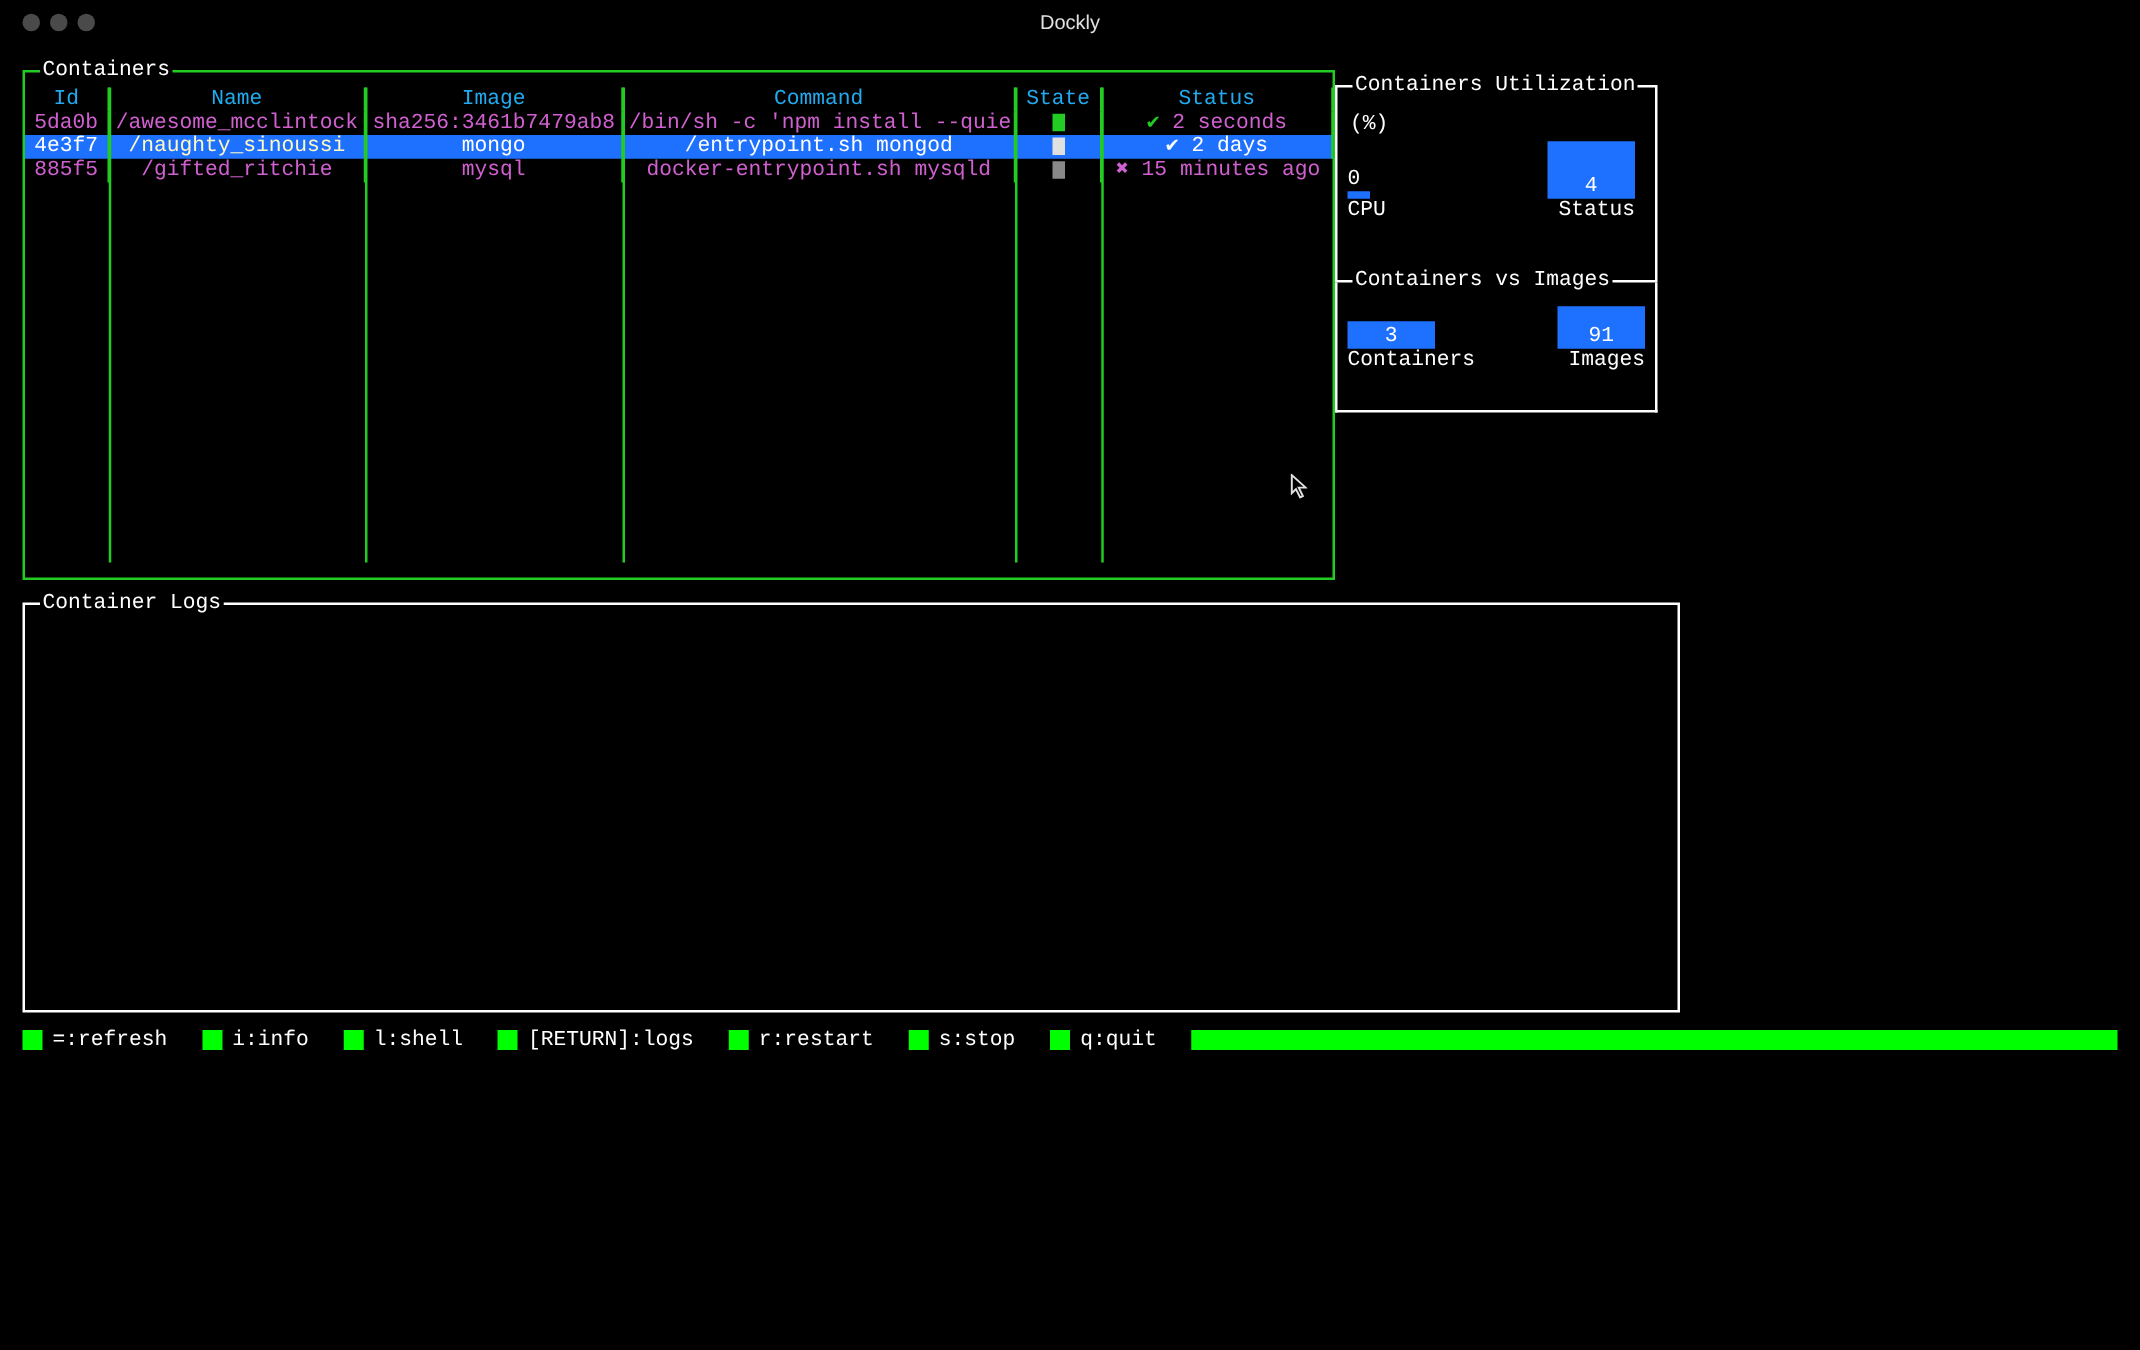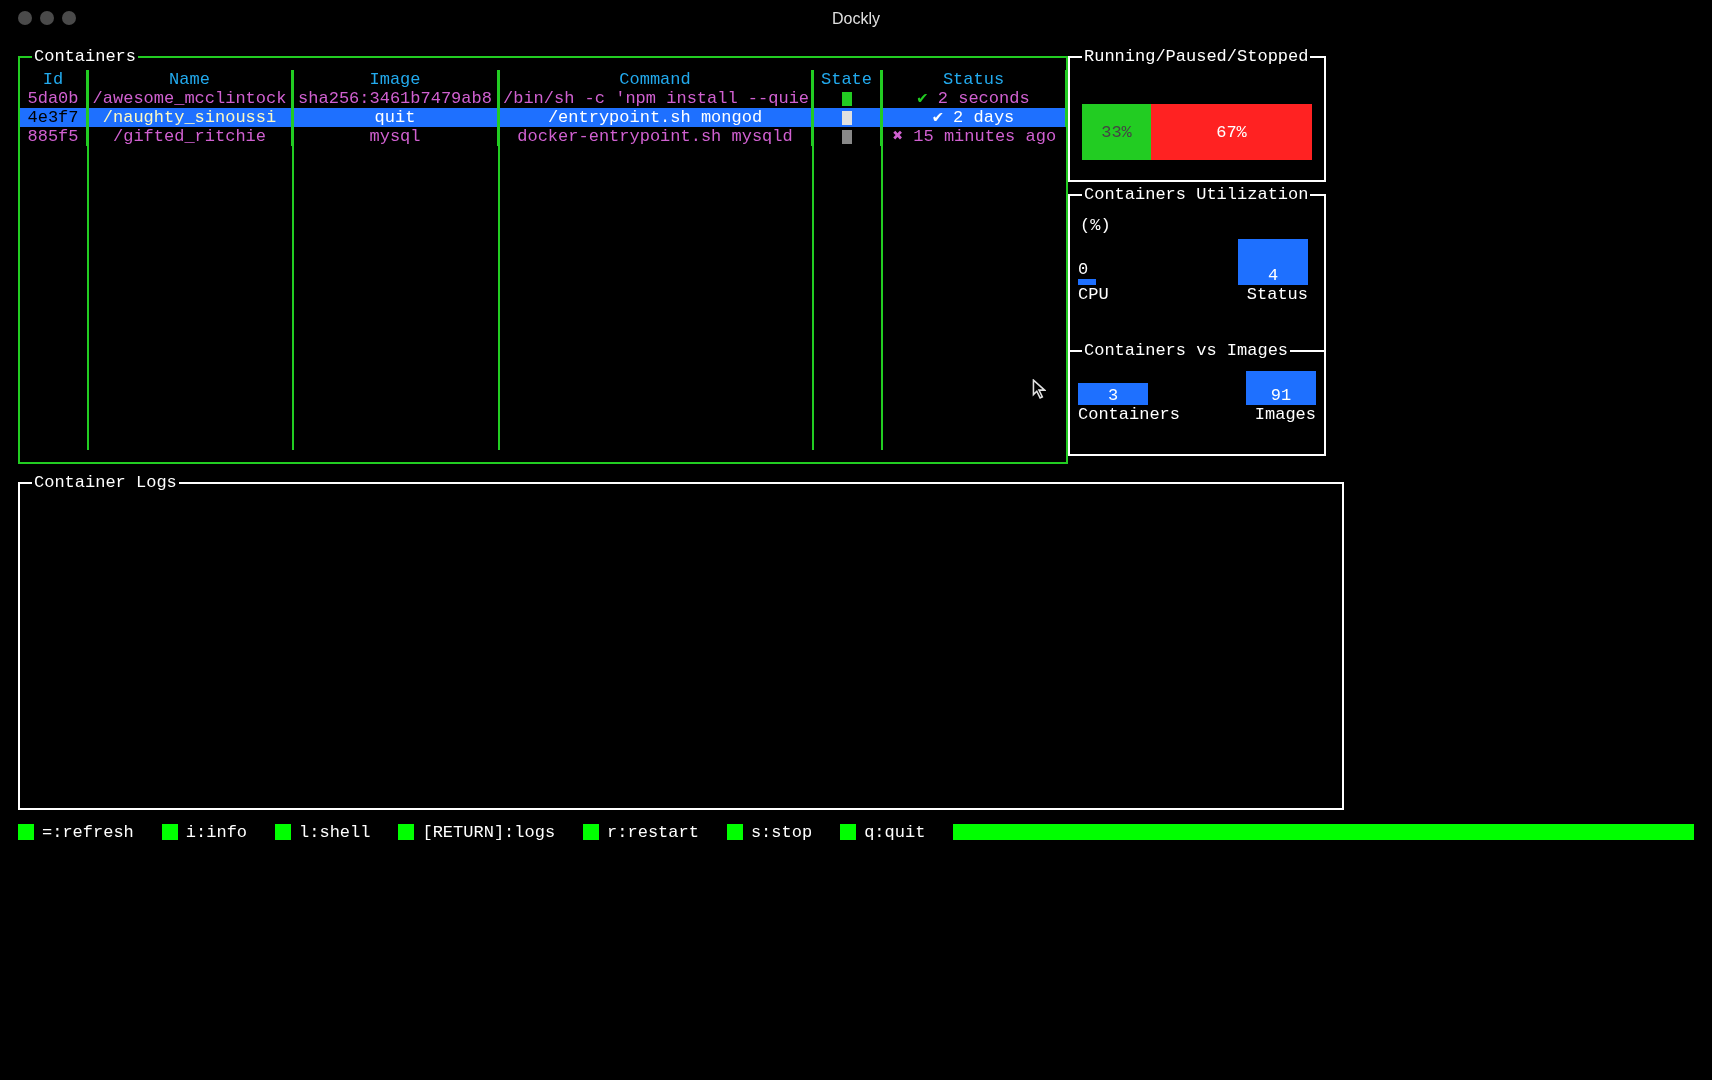--- a/index.html
+++ b/index.html
@@ -244,23 +244,23 @@
             <div class="th">Image</div>
             <div class="th">Command</div>
             <div class="th">State</div>
             <div class="th">Status</div>
             <div class="td">5da0b</div>
             <div class="td">/awesome_mcclintock</div>
             <div class="td">sha256:3461b7479ab8</div>
             <div class="td">/bin/sh -c 'npm install --quie</div>
             <div class="td"><span class="state-ind" style="background: rgb(34, 204, 34);"></span></div>
             <div class="td"><span style="color: rgb(34, 204, 34);">✔ </span><span>2 seconds</span></div>
-            <div class="td" style="background: var(--sel-bg); color: #000000;">4e3f7</div>
+            <div class="td" style="background: var(--sel-bg); color: #ffffff;">4e3f7</div>
             <div class="td" style="background: var(--sel-bg); color: #fef9c3;">/naughty_sinoussi</div>
-            <div class="td" style="background: var(--sel-bg); color: rgb(255, 255, 255);">quit</div>
+            <div class="td" style="background: var(--sel-bg); color: rgb(255, 255, 255);">mongo</div>
             <div class="td" style="background: var(--sel-bg); color: rgb(255, 255, 255);">/entrypoint.sh mongod</div>
             <div class="td" style="background: var(--sel-bg); color: rgb(255, 255, 255);"><span class="state-ind" style="background: rgb(224, 224, 224);"></span></div>
             <div class="td" style="background: var(--sel-bg); color: rgb(255, 255, 255);"><span>✔ </span><span>2 days</span></div>
             <div class="td">885f5</div>
             <div class="td">/gifted_ritchie</div>
             <div class="td">mysql</div>
             <div class="td">docker-entrypoint.sh mysqld</div>
             <div class="td"><span class="state-ind" style="background: rgb(136, 136, 136);"></span></div>
             <div class="td"><span style="color: rgb(208, 96, 208);">✖ </span><span>15 minutes ago</span></div>
           </div>
@@ -269,27 +269,20 @@
           <span style="left:272px"></span>
           <span style="left:478px"></span>
           <span style="left:792px"></span>
           <span style="left:861px"></span>
         </div>
       </div>
     </div>
 
     <div class="right-col">
 
-      <div class="box box-white rps-box">
-        <span class="box-title">Running/Paused/Stopped</span>
-        <div class="rps-bar" id="rps-bar">
-            <div class="rps-seg" style="width: 30%; background: rgb(34, 204, 34); color: rgb(68, 68, 68);">33%</div>
-            <div class="rps-seg" style="width: 70%; background: rgb(255, 34, 34); color: rgb(255, 255, 255);">67%</div>
-          </div>
-      </div>
 
       <div class="box box-white util-box">
         <span class="box-title">
           <span>Containers Utilization</span>
         </span>
         <div style="position:absolute;top:20px;left:10px">(%)</div>
         <div class="mini-bars" id="util-bars">
             <div class="mini-bar" style="text-align: left;">
               <div>0</div>
               <div class="bar" style="height: 6px; width: 18px; margin-left: 0px; text-align: left; min-height: 4px;"></div>

